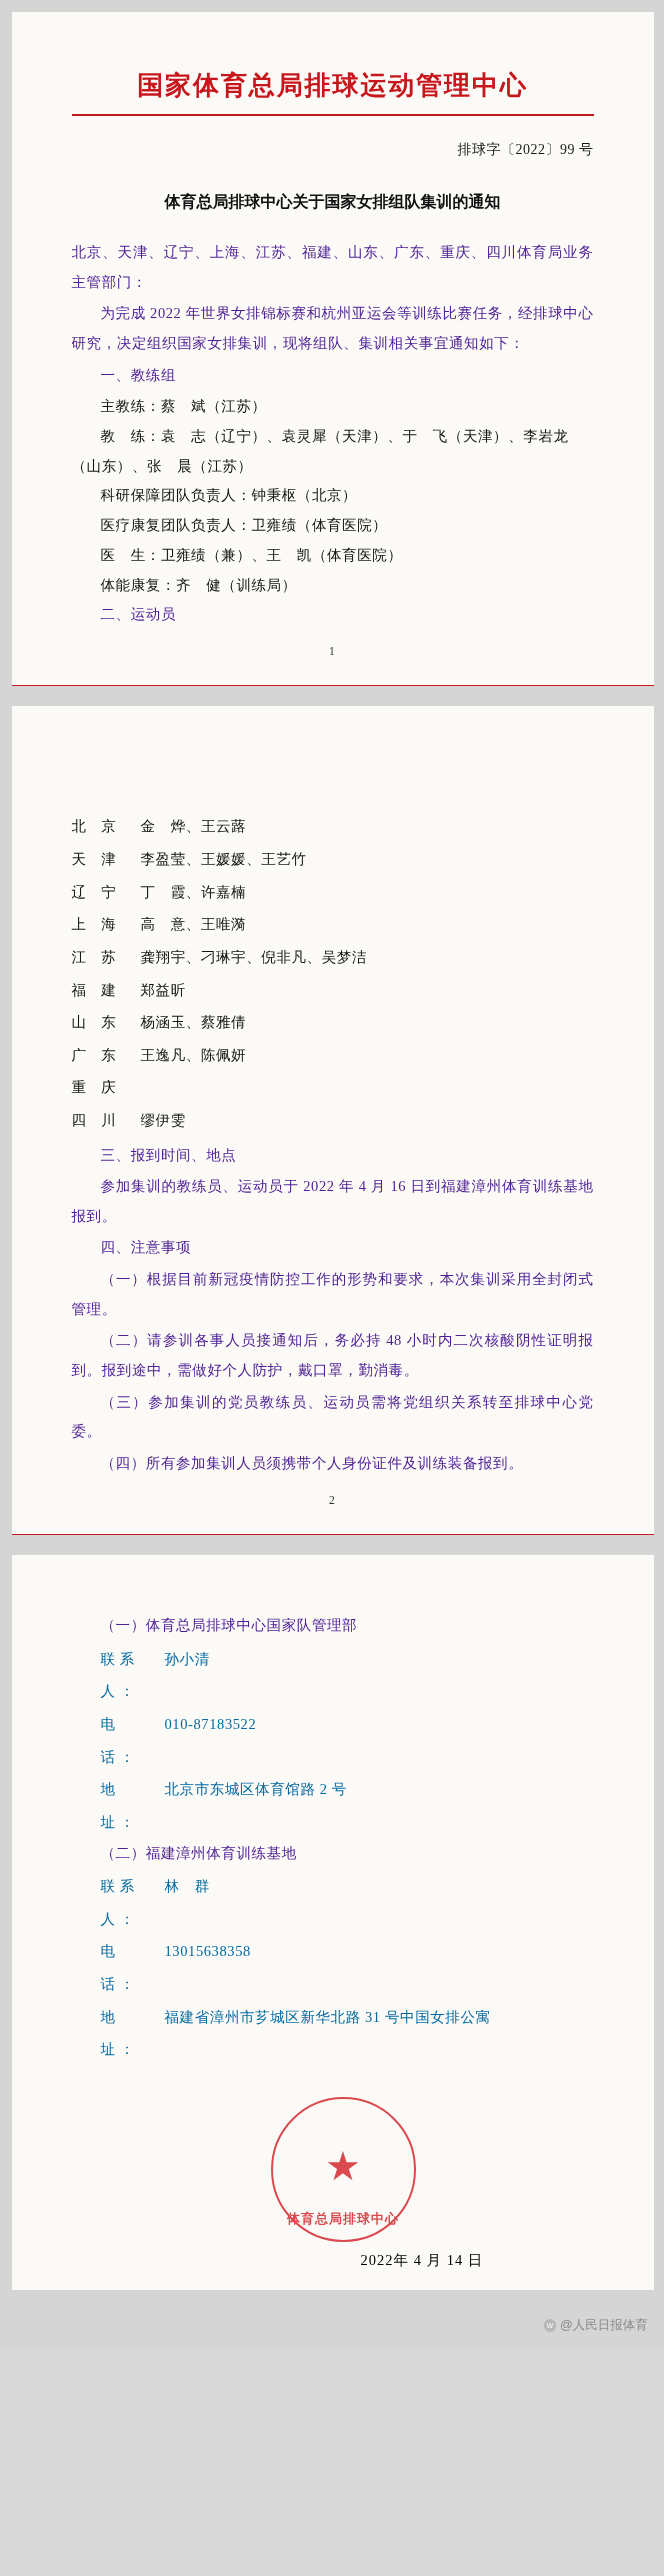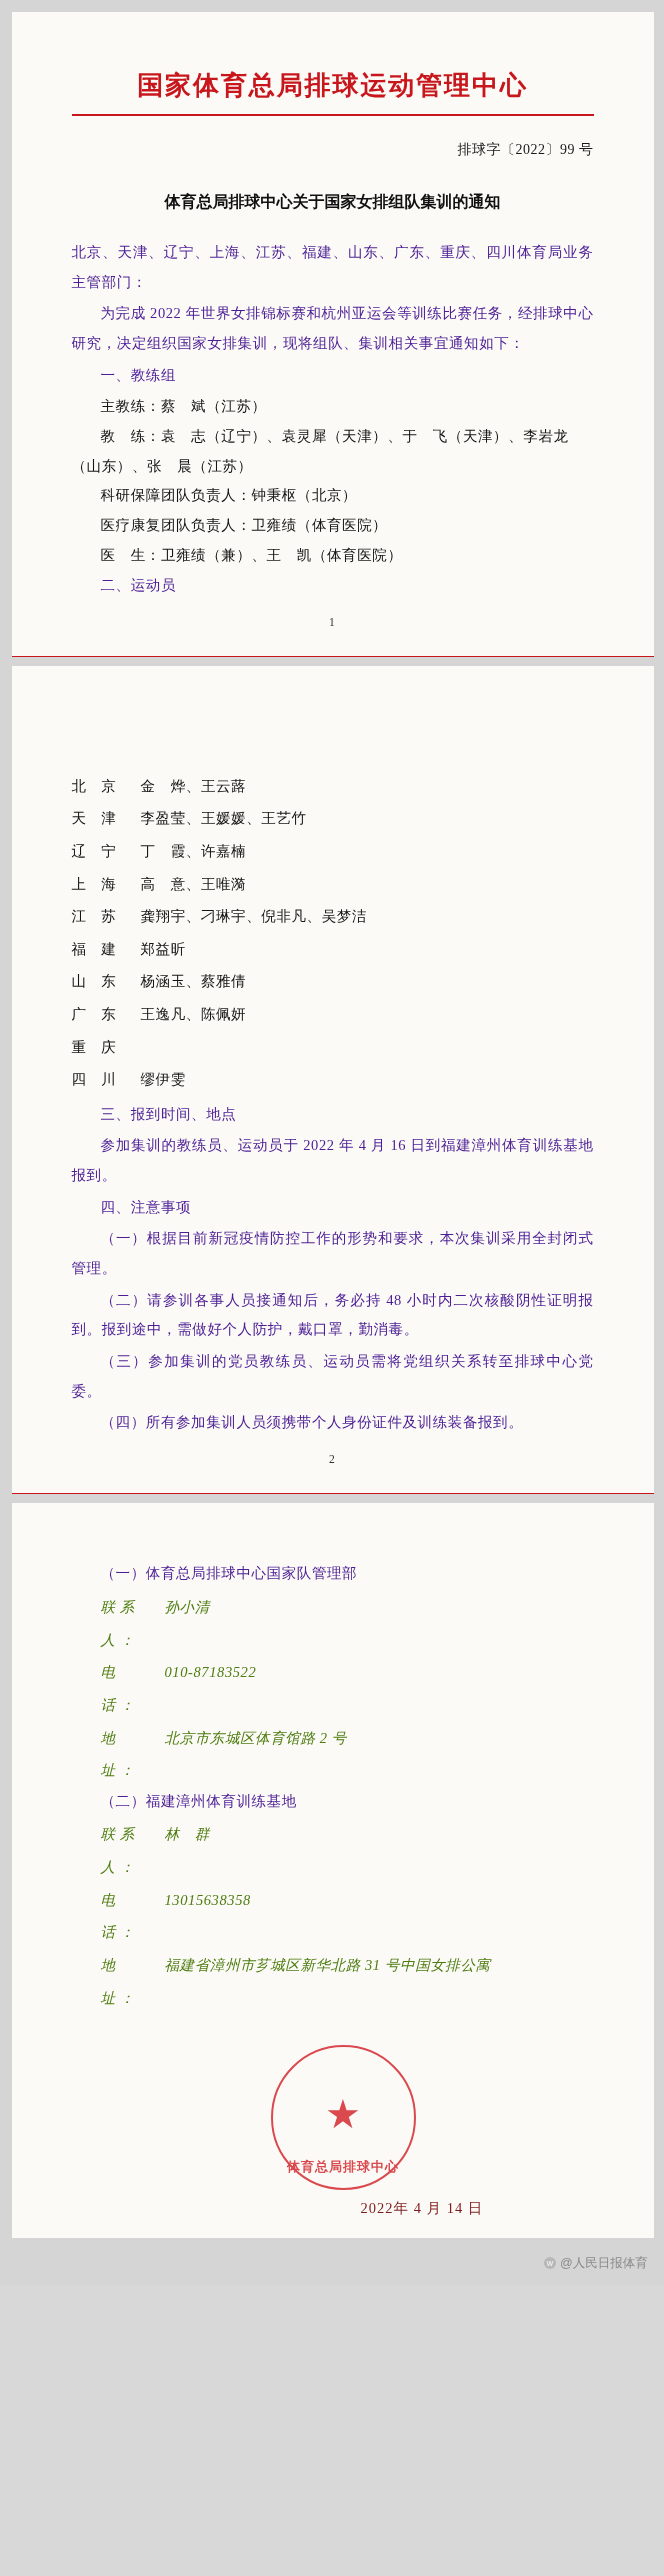--- a/index.html
+++ b/index.html
@@ -9,21 +9,21 @@
   }
   body {
     width: 665px;
     font-family: "Liberation Serif", serif;
   }
   .page-wrap {
     width: 665px;
     background: #d5d5d5;
     display: flex;
     flex-direction: column;
-    gap: 9px;
+    gap: 20px;
     padding: 11.6px 0 0 0;
   }
   .sheet {
     width: 642px;
     margin: 0 auto;
     background: #fbfaf6;
     position: relative;
     padding: 0;
   }
   .sheet-inner {
@@ -107,27 +107,26 @@
     width: 69px;
     flex: 0 0 69px;
     display: inline-block;
     letter-spacing: 5.8px;
   }
   .roster-names { flex: 1 1 auto; }
 
   
   .contact-line {
     font-size: 14.5px;
-    color: #4d7c0f;
+    color: #0369a1;
     line-height: 2.25;
     letter-spacing: 0.6px;
     display: flex;
     text-indent: 0;
     padding-left: 2em;
-    font-style: italic;
   }
   .contact-label {
     width: 64px;
     flex: 0 0 64px;
     letter-spacing: 4.8px;
   }
   .contact-val { flex: 1 1 auto; }
 
   
   .seal-area {
@@ -162,21 +161,21 @@
     bottom: 11.6px;
     font-size: 13px;
     font-weight: bold;
     letter-spacing: 1px;
   }
   .seal-date {
     position: absolute;
     left: 289px;
     top: 160px;
     font-size: 14.5px;
-    color: #7f1d1d;
+    color: #000000;
     letter-spacing: 1px;
   }
 
   
   .credit {
     width: 665px;
     text-align: right;
     padding: 7.7px 17.3px 13.5px 0;
     font-size: 12.5px;
     color: #8a8a8a;
@@ -209,20 +208,21 @@
 
       <div class="body-text">
         <p class="no-indent">北京、天津、辽宁、上海、江苏、福建、山东、广东、重庆、四川体育局业务主管部门：</p>
         <p class="indent2">为完成 2022 年世界女排锦标赛和杭州亚运会等训练比赛任务，经排球中心研究，决定组织国家女排集训，现将组队、集训相关事宜通知如下：</p>
         <p class="indent2">一、教练组</p>
         <div class="row-line">主教练：蔡　斌（江苏）</div>
         <div class="row-line">教　练：袁　志（辽宁）、袁灵犀（天津）、于　飞（天津）、李岩龙（山东）、张　晨（江苏）</div>
         <div class="row-line">科研保障团队负责人：钟秉枢（北京）</div>
         <div class="row-line">医疗康复团队负责人：卫雍绩（体育医院）</div>
         <div class="row-line">医　生：卫雍绩（兼）、王　凯（体育医院）</div>
+        <div class="row-line">体能康复：齐　健（训练局）</div>
         <p class="indent2">二、运动员</p>
       </div>
 
       <div class="page-num">1</div>
     </div>
     <hr class="bottom-rule">
   </div>
 
   <div class="sheet">
     <div class="sheet-inner" style="padding-top:56px;margin-top:48px;">

